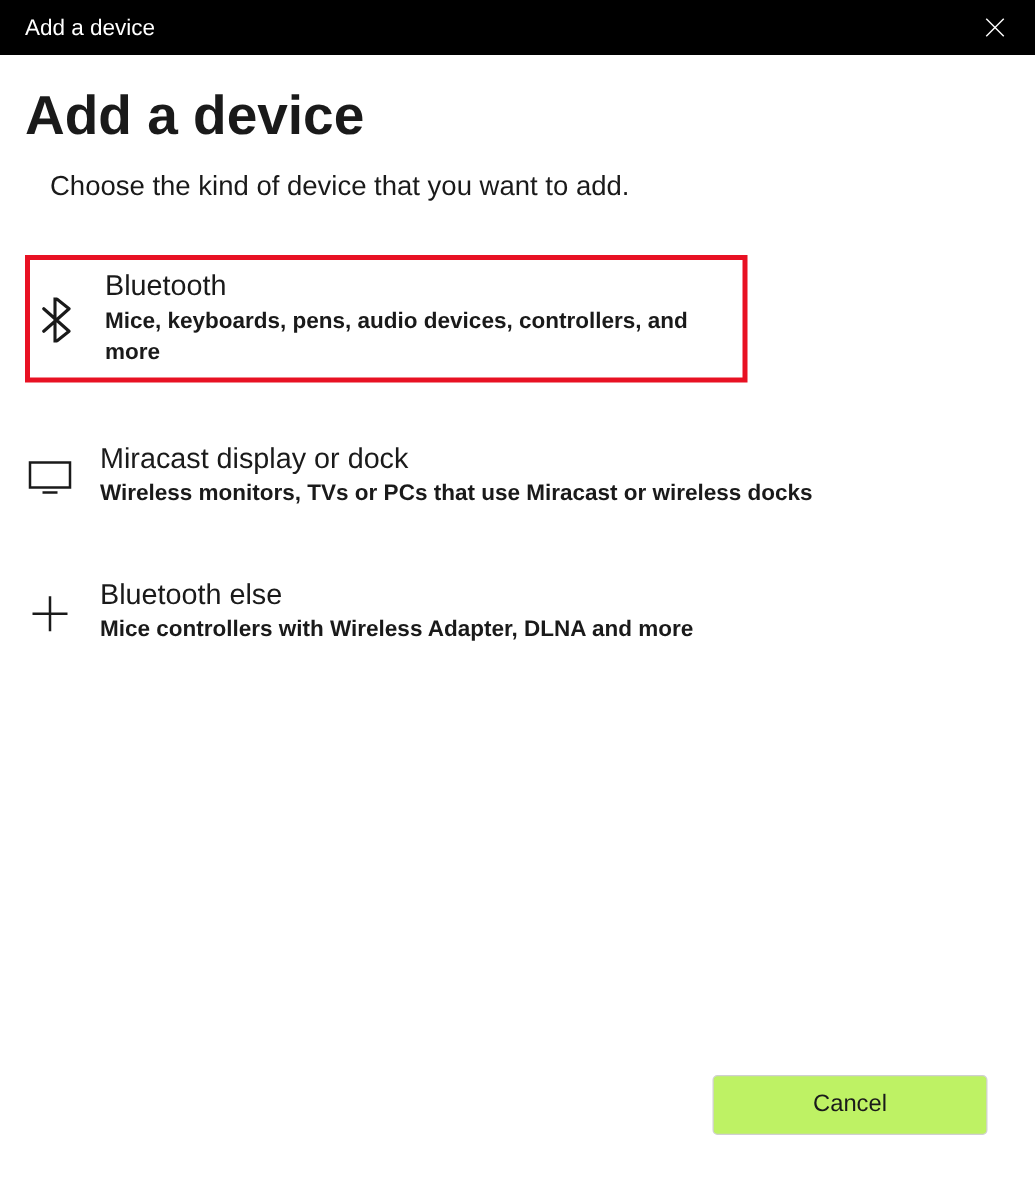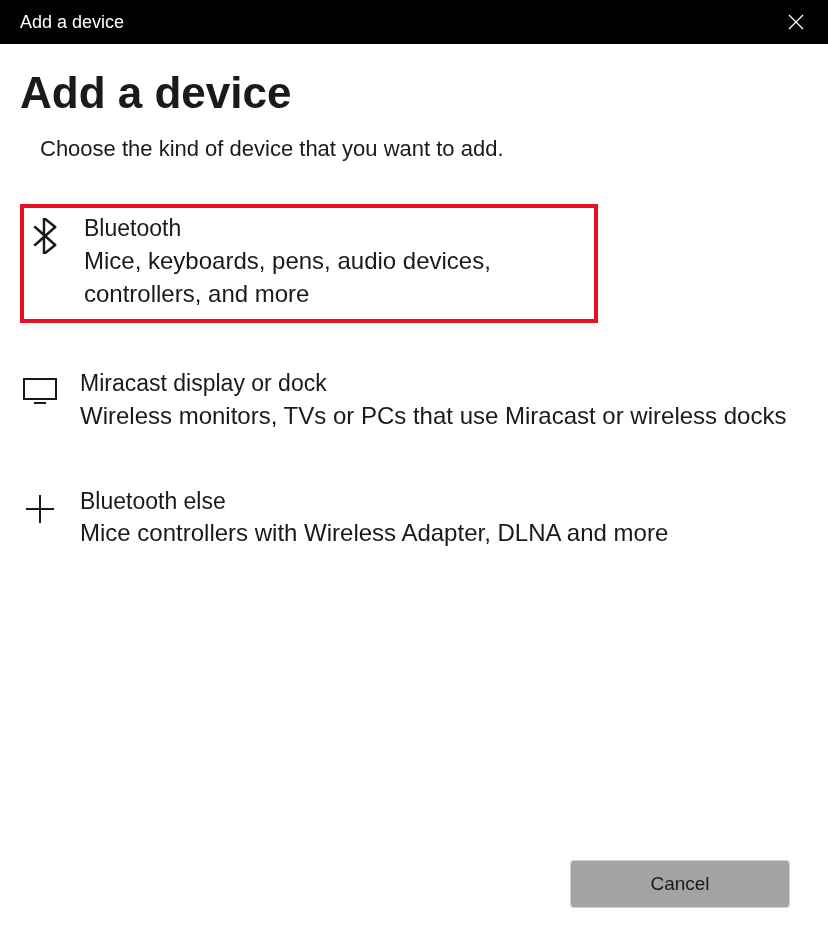--- a/index.html
+++ b/index.html
@@ -56,21 +56,21 @@
       font-weight: 400;
       margin-left: 20px;
     }
     .options-list {
       display: flex;
       flex-direction: column;
       gap: 40px;
     }
     .option-item {
       display: flex;
-      align-items: flex-start;
+      align-items: center;
       gap: 22px;
       cursor: pointer;
       padding: 6px 8px 8px 2px;
     }
     .option-item.highlighted {
       border: 4px solid #e81123;
       padding: 6px 8px 8px 2px;
       width: 578px;
     }
     .option-icon {
@@ -86,36 +86,36 @@
       display: flex;
       flex-direction: column;
     }
     .option-title {
       font-size: 23px;
       color: #1a1a1a;
       font-weight: 400;
       line-height: 1.3;
     }
     .option-description {
-      font-size: 24px;
+      font-size: 18px;
       color: #1a1a1a;
-      font-weight: 400;
+      font-weight: 700;
       line-height: 1.4;
     }
     .footer {
       margin-top: auto;
       display: flex;
       justify-content: flex-end;
       padding-right: 18px;
       padding-bottom: 14px;
     }
     .cancel-btn {
       width: 220px;
       height: 48px;
-      background: #a3a3a3;
+      background: #bef264;
       border: 1px solid #d0d0d0;
       border-radius: 4px;
       font-size: 19px;
       color: #1a1a1a;
       cursor: pointer;
       font-family: inherit;
     }
   </style>
 </head>
 <body>

